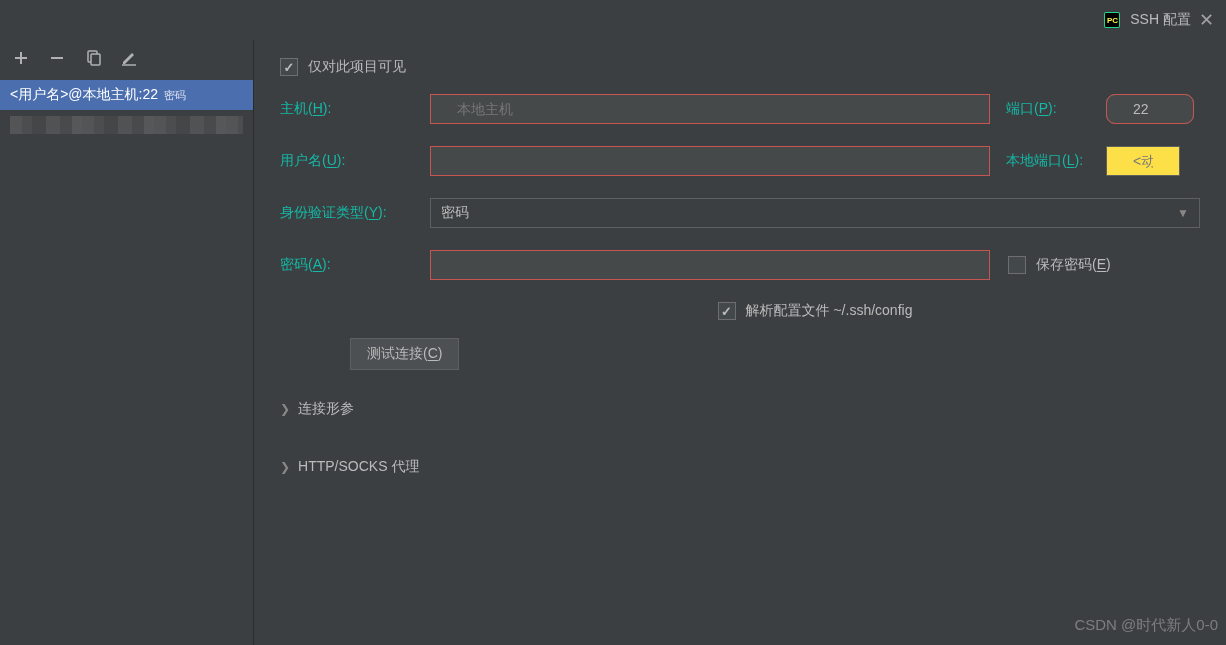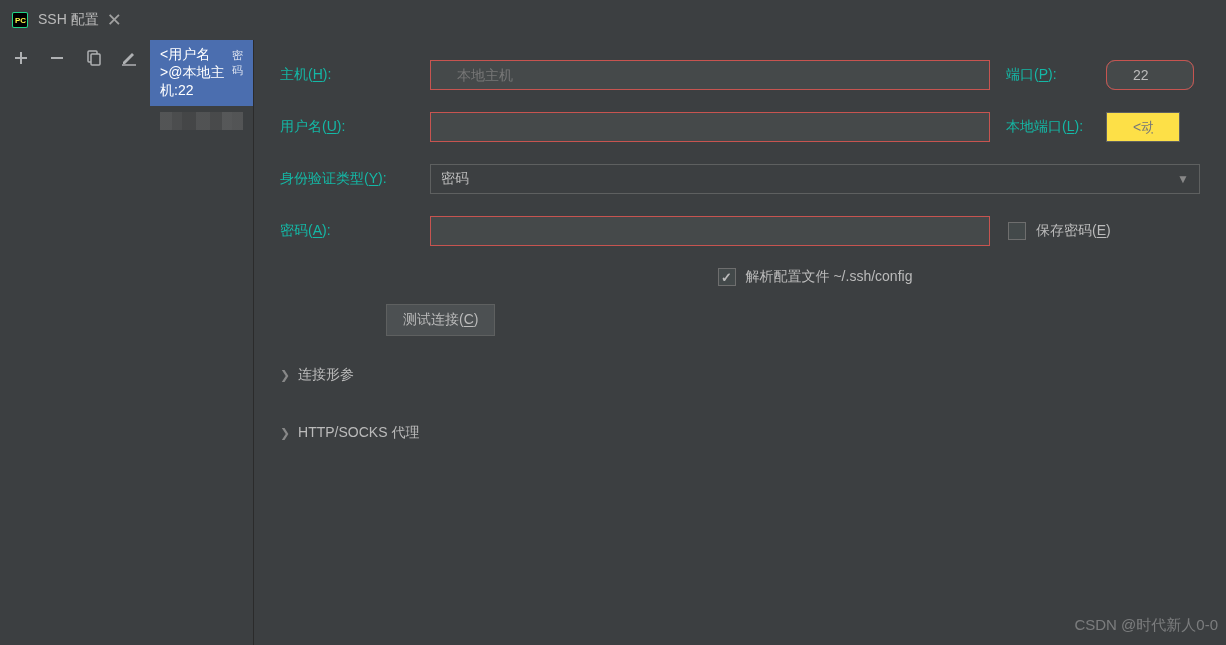--- a/index.html
+++ b/index.html
@@ -10,32 +10,32 @@
       font-family: "Microsoft YaHei", "PingFang SC", Arial, sans-serif;
       color: #bbbbbb;
       font-size: 14px;
       overflow: hidden;
       position: relative;
     }
     .titlebar {
       height: 40px;
       display: flex;
       align-items: center;
-      padding: 0 10px;
-      justify-content: flex-start;
+      padding: 0 4px;
+      justify-content: flex-end;
     }
     .titlebar-left { display: flex; align-items: center; gap: 8px; }
     .app-icon { width: 20px; height: 20px; display:flex;align-items:center;justify-content:center; }
     .close-x { font-size: 18px; color:#a0a0a0; cursor: pointer; padding: 4px 8px; font-weight:100;}
     .container { display: flex; height: calc(100% - 40px); }
     .sidebar {
       width: 257px;
       background: #3c3f41;
       border-right: 1px solid #2b2b2b;
-      display:flex; flex-direction:row;
+      display:flex; flex-direction:column;
     }
     .toolbar {
       display: flex;
       align-items: center;
       gap: 18px;
       padding: 6px 12px 10px 12px;
       height: 40px;
     }
     .toolbar .tbicon { color:#afb1b3; cursor:pointer; display:flex; align-items:center; justify-content:center; width:18px; height:18px; }
     .config-list { flex:1; }
@@ -172,20 +172,24 @@
         <span class="suffix">密码</span>
       </div>
       <div class="config-item" style="padding:4px 6px;">
         <div class="mosaic-strip"></div>
       </div>
     </div>
   </div>
 
   <div class="main">
 
+    <div class="row top-check">
+      <span class="checkbox checked"></span>
+      <span>仅对此项目可见</span>
+    </div>
 
     <div class="row">
       <span class="label1"><span>主机(</span><u class="mn">H</u><span>):</span></span>
       <input class="input-text input-host err" placeholder="本地主机" style="">
       <span class="label1 label-port"><span>端口(</span><u class="mn">P</u><span>):</span></span>
       <input class="input-text input-port err" value="22" style="">
     </div>
 
     <div class="row">
       <span class="label1"><span>用户名(</span><u class="mn">U</u><span>):</span></span>
@@ -208,21 +212,21 @@
       <span style="width:18px;"></span>
       <span class="checkbox"></span>
       <span><span>保存密码(</span><u class="mn">E</u><span>)</span></span>
     </div>
 
     <div class="row" style="margin-left:150px; margin-bottom:18px;justify-content:center;">
       <span class="checkbox checked"></span>
       <span>解析配置文件 ~/.ssh/config</span>
     </div>
 
-    <div class="row" style="margin-left:106px;">
+    <div class="row" style="margin-left:70px;">
       <button class="btn"><span>测试连接(</span><u class="mn">C</u><span>)</span></button>
     </div>
 
     <div class="expander">
       <span class="arrow">❯</span>
       <span>连接形参</span>
     </div>
 
     <div class="expander" style="margin-top:0;">
       <span class="arrow">❯</span>

